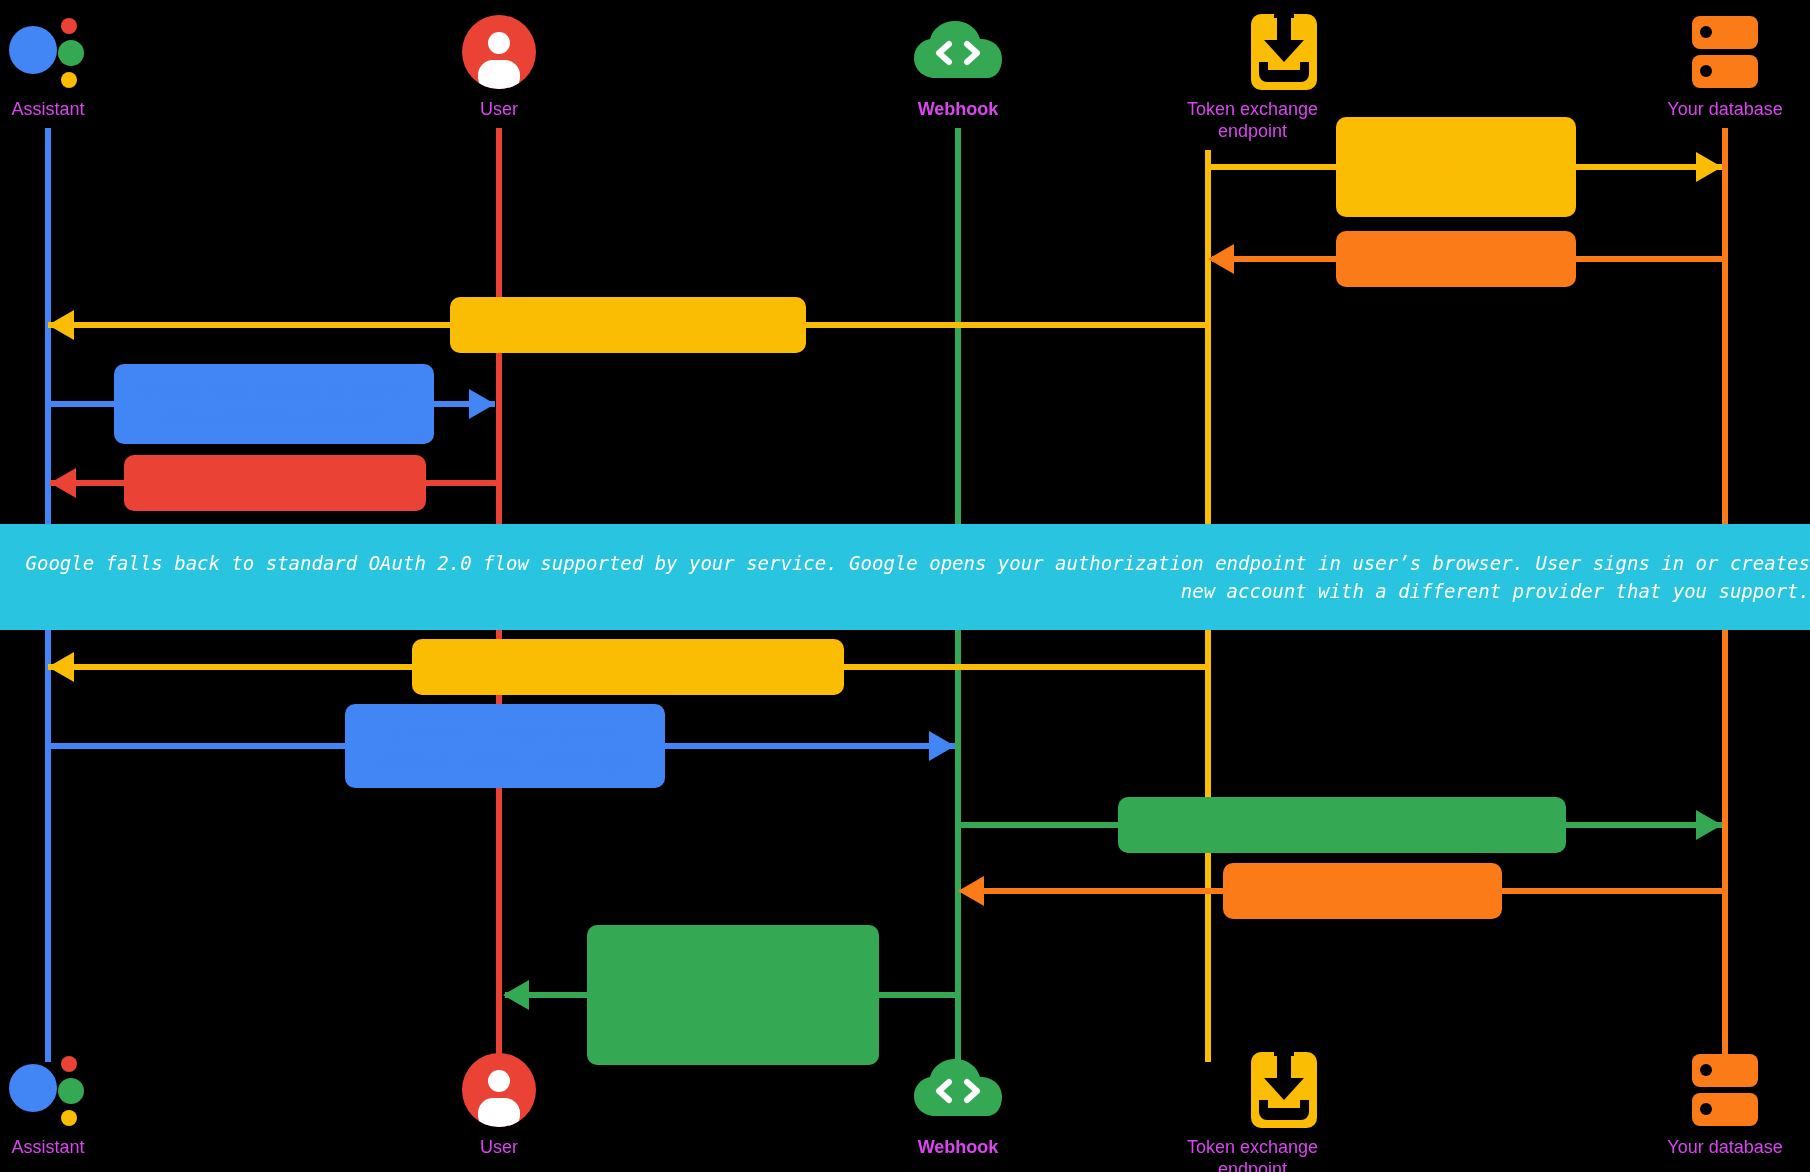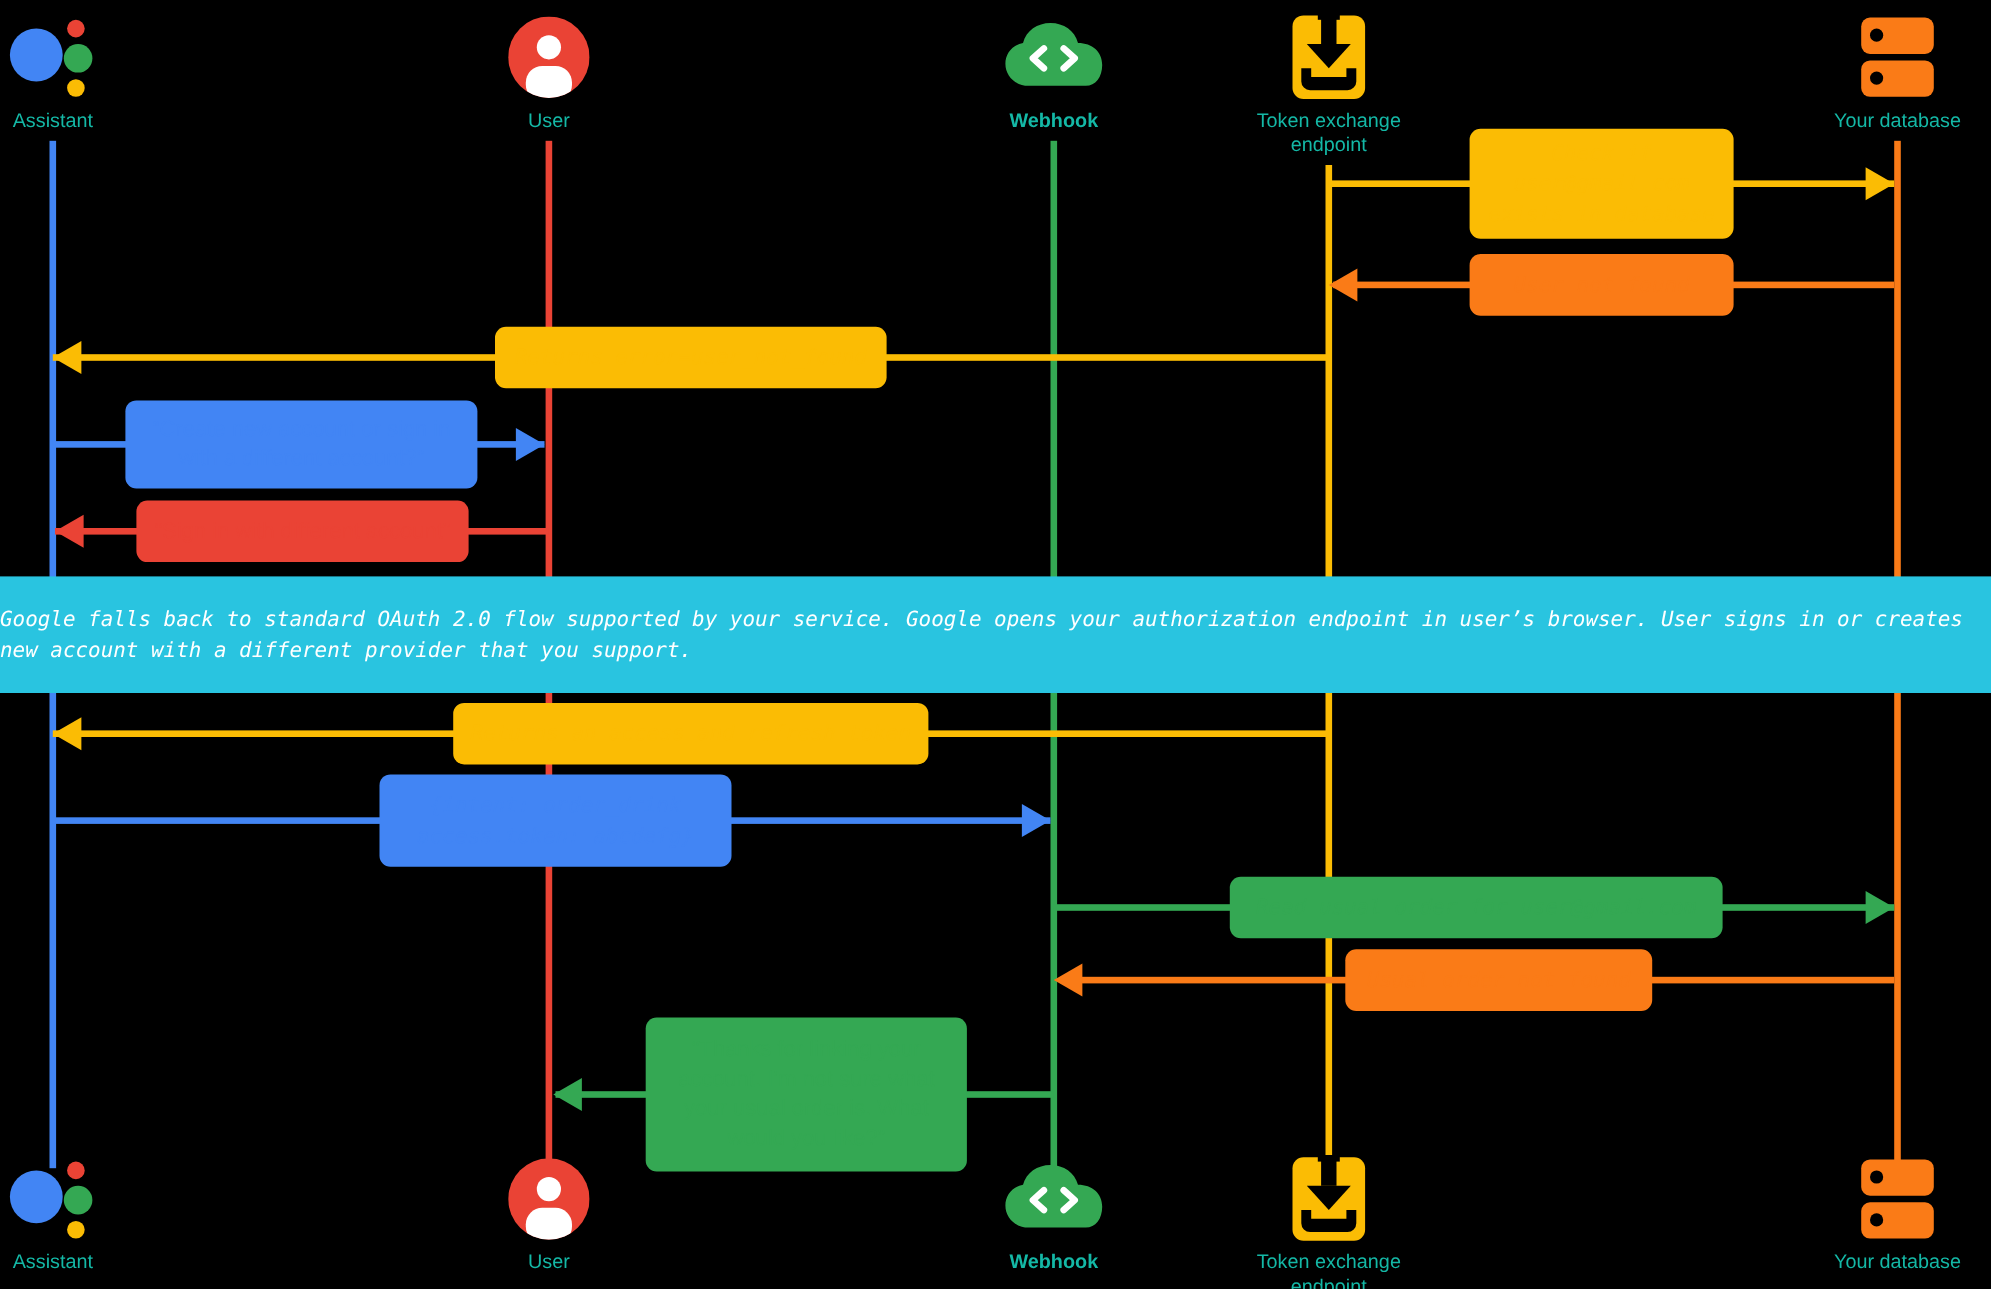--- a/index.html
+++ b/index.html
@@ -8,26 +8,26 @@
   
   .lifeline{position:absolute;width:6px;top:128px;height:934px;z-index:1;}
   #ll-assistant{left:45px;background:#4285F4;}
   #ll-user{left:496px;background:#EA4335;}
   #ll-webhook{left:955px;background:#34A853;}
   #ll-token{left:1205px;background:#FBBC04;top:150px;height:912px;}
   #ll-db{left:1722px;background:#FA7B17;}
   
   .actor{position:absolute;width:220px;display:flex;flex-direction:column;align-items:center;z-index:4;}
   .actor .icon-wrap{height:92px;display:flex;align-items:center;justify-content:center;}
-  .actor-label{color:#14b8a6;font-size:18px;line-height:22px;text-align:center;white-space:pre-line;}
+  .actor-label{color:#d946ef;font-size:18px;line-height:22px;text-align:center;white-space:pre-line;}
   .actor.top{top:6px;} .actor.bottom{top:1044px;}
   #a-top-assistant,#a-bot-assistant{left:-62px;}
   #a-top-user,#a-bot-user{left:389px;}
   #a-top-webhook,#a-bot-webhook{left:848px;font-weight:bold;}
-  #a-top-token,#a-bot-token{left:1098px;}
+  #a-top-token,#a-bot-token{left:1098px;align-items:flex-end;}
   #a-top-db,#a-bot-db{left:1615px;}
   
   .msg-line{position:absolute;height:6px;z-index:2;}
   .arrow{position:absolute;width:0;height:0;z-index:2;
          border-top:15px solid transparent;border-bottom:15px solid transparent;}
   .arrow-r{border-left:26px solid currentColor;}
   .arrow-l{border-right:26px solid currentColor;}
   .msg-box{position:absolute;z-index:2;border-radius:10px;color:#fff;
            display:flex;align-items:center;justify-content:center;
            text-align:center;white-space:pre-line;}
@@ -55,21 +55,21 @@
   #m4-line{left:48px;top:401px;width:447px;}
   #m4-arrow{left:469px;top:389px;}
   #m4-box{left:114px;top:364px;width:320px;height:80px;}
   
   #m5-line{left:50px;top:480px;width:449px;}
   #m5-arrow{left:50px;top:468px;}
   #m5-box{left:124px;top:455px;width:302px;height:56px;}
   
   #banner{position:absolute;left:0;top:524px;width:1810px;height:106px;z-index:3;
           background:#29C4E0;color:#fff;display:flex;flex-direction:column;justify-content:center;
-          text-align:left;}
+          text-align:right;}
   
   #m7-line{left:48px;top:664px;width:1160px;}
   #m7-arrow{left:48px;top:652px;}
   #m7-box{left:412px;top:639px;width:432px;height:56px;}
   
   #m8-line{left:48px;top:743px;width:907px;}
   #m8-arrow{left:929px;top:731px;}
   #m8-box{left:345px;top:704px;width:320px;height:84px;}
   
   #m9-line{left:958px;top:822px;width:764px;}

